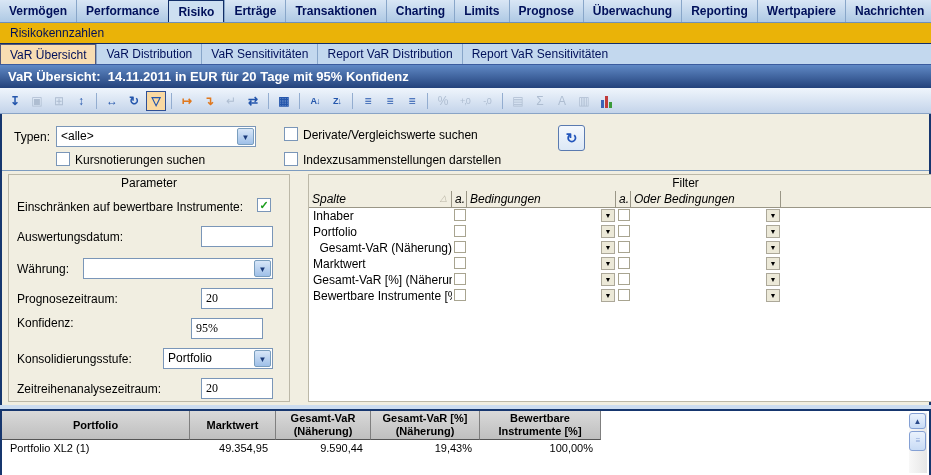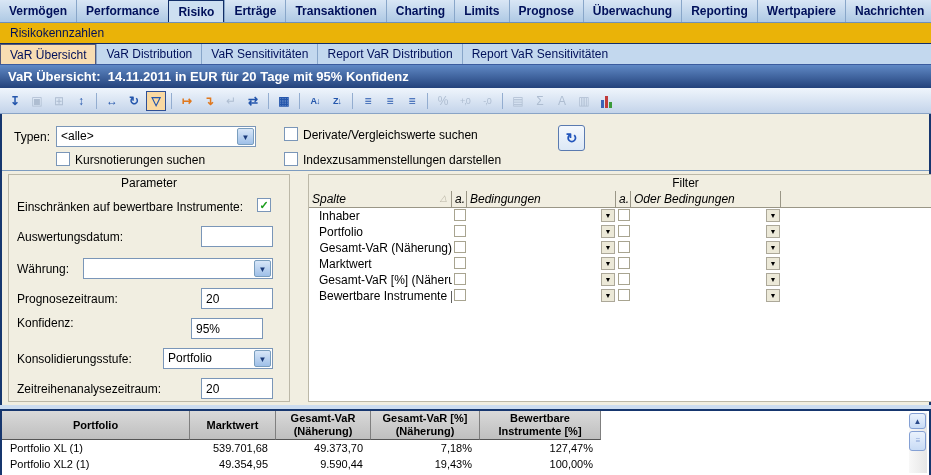--- a/index.html
+++ b/index.html
@@ -55,38 +55,38 @@
   .workarea { left:0; top:114px; width:931px; height:291px; background:#f1eee1;
     border-left:2px solid #16366e; border-right:2px solid #16366e; }
   .lbl { position:absolute; font-size:12px; color:#000; white-space:nowrap; }
 
   .xpselect { position:absolute; background:#fff; border:1px solid #7a96b8; height:21px; }
   .xpselect .val { position:absolute; left:4px; top:0; line-height:19px; font-size:12px; }
   .dd { position:absolute; right:1px; top:1px; bottom:1px; width:17px;
     background:linear-gradient(#d8e6f8,#9fc0e8); border:1px solid #7a9ebe; border-radius:2px;
     text-align:center; line-height:17px; font-size:8px; color:#1a3a7a; }
   .xpinput { position:absolute; background:#fff; border:1px solid #7a96b8; height:21px;
-    font-family:Liberation Sans, sans-serif; font-size:12px; padding:0 4px; }
+    font-family:Liberation Serif, serif; font-size:12px; padding:0 4px; }
   .ckb { position:absolute; width:14px; height:14px; background:#fff; border:1px solid #7a96b8;
     text-align:center; line-height:13px; font-size:11px; font-weight:bold; color:#1e9e1e; }
   .hline { position:absolute; height:1px; background:#7d9cc0; }
 
   .panel { position:absolute; border:1px solid #bcb8a8; }
   .ptitle { text-align:center; font-size:12px; color:#000; height:16px; line-height:16px; }
 
   
   .fpanel { background:#fff; }
   .fpanel .ptitle { background:#f1eee1; }
   .fhead { display:flex; height:17px; }
   .fhead .hc { background:#f1eee1; border-right:1px solid #9a9686; border-bottom:1px solid #9a9686;
     font-size:12px; padding:1px 3px; position:relative; white-space:nowrap; overflow:hidden;font-style:italic; }
   .sorttri { position:absolute; right:4px; top:2px; color:#b9b5a5; font-size:9px; }
   .frow { display:flex; height:16px; align-items:center; }
   .fc { position:relative; height:16px; white-space:nowrap; overflow:hidden; }
-  .fc.name { font-size:12px; padding-left:10px; line-height:16px; }
+  .fc.name { font-size:12px; padding-left:4px; line-height:16px; }
   .fckb { position:absolute; left:2px; top:1px; width:12px; height:12px; background:#fff; border:1px solid #a8a490; }
   .fdd { position:absolute; right:1px; top:1px; width:14px; height:13px; background:#ece9d8;
     border:1px solid #aca899; text-align:center; line-height:12px; font-size:7px; color:#000; }
 
   
   .splitter { left:0; top:405px; width:931px; height:6px; background:#ccdcf0; border-bottom:2px solid #16366e; }
 
   
   .rtable { left:0; top:411px; width:931px; height:64px; background:#fff;
     border-left:2px solid #16366e; border-right:2px solid #16366e; }
@@ -352,27 +352,20 @@
           <span>Gesamt-VaR [%]</span>
           <span>(Näherung)</span>
         </span>
       <span class="rhc" style="width:121px;">
           <span>Bewertbare</span>
           <span>Instrumente [%]</span>
         </span>
       <span style="flex:1; background:#fff;"></span>
     </div>
     <div class="rrow">
-      <span class="rc t" style="width:188px;">Portfolio XL (1)</span>
-      <span class="rc n" style="width:86px;">539.701,68</span>
-      <span class="rc n" style="width:95px;">49.373,70</span>
-      <span class="rc n" style="width:109px;">7,18%</span>
-      <span class="rc n" style="width:121px;">127,47%</span>
-    </div>
-    <div class="rrow">
       <span class="rc t" style="width:188px;">Portfolio XL2 (1)</span>
       <span class="rc n" style="width:86px;">49.354,95</span>
       <span class="rc n" style="width:95px;">9.590,44</span>
       <span class="rc n" style="width:109px;">19,43%</span>
       <span class="rc n" style="width:121px;">100,00%</span>
     </div>
     <div class="vscroll">
       <span class="sbtn" style="top:0;">▲</span>
       <span class="sthumb">≡</span>
     </div>

